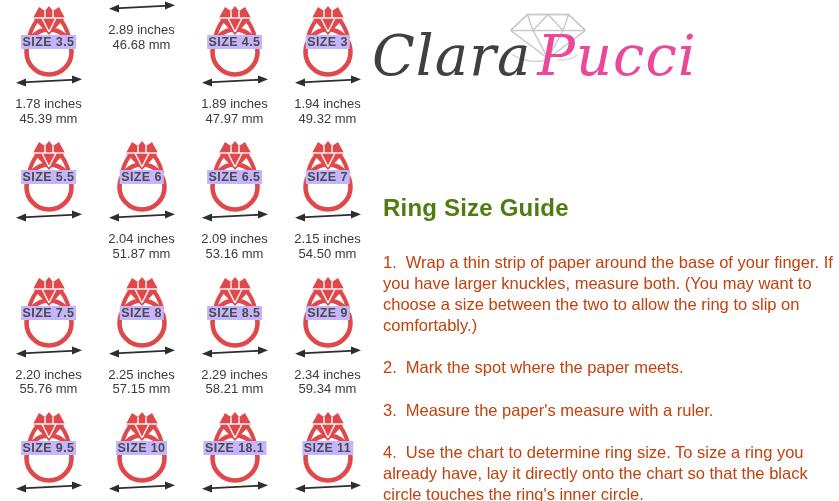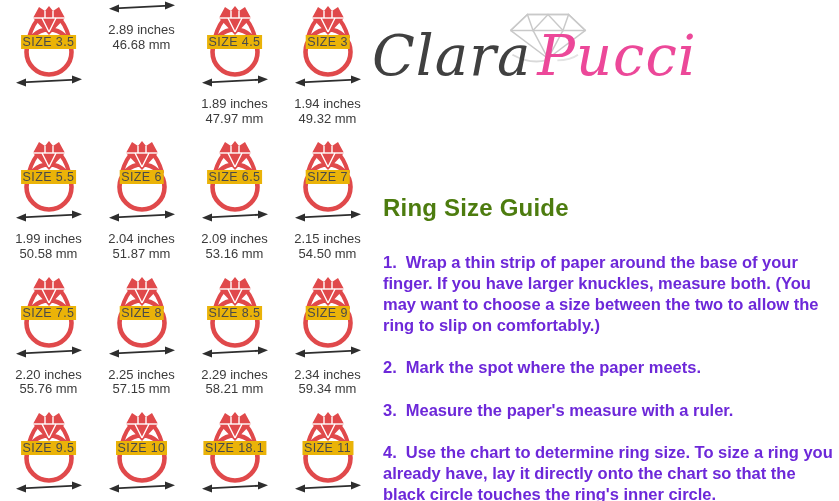--- a/index.html
+++ b/index.html
@@ -12,22 +12,22 @@
   .chart {
     position:absolute; left:2px; top:4px; width:372px;
     display:grid; grid-template-columns:repeat(4, 93px); row-gap:13px;
     justify-items:center;
   }
   .cell { width:93px; display:flex; flex-direction:column; align-items:center; }
   .fig { position:relative; width:70px; height:74px; }
   .ring-svg { display:block; width:70px; height:74px; }
   .size-label {
     position:absolute; left:50%; top:31px; transform:translateX(-50%);
-    background:#eab308; padding:0 2px; white-space:nowrap;
-    font-size:12.5px; letter-spacing:.4px; color:#4a4a4a;
+    background:#c4b5fd; padding:0 2px; white-space:nowrap;
+    font-size:12.5px; letter-spacing:.4px; color:#4a4a4a;font-weight:bold;
   }
   .arrow-svg { display:block; width:68px; height:14px; margin-top:-4px; }
   .meas { margin-top:9px; text-align:center; font-size:13px; line-height:1.13; color:#3b3b3b; }
 
   
   .logo { position:absolute; left:372px; top:6px; width:465px; height:110px; }
   .logo-diamond { position:absolute; left:126px; top:2px; width:100px; height:58px; }
   .logo-text {
     position:absolute; left:0; top:22px; width:465px;
     font-family:"DejaVu Serif", serif; font-style:italic; font-size:56px;
@@ -35,21 +35,21 @@
   }
   .brand-first { color:#404040; }
   .brand-second { color:#ec4899; margin-left:6px; }
 
   
   .title {
     position:absolute; left:383px; top:194px;
     font-size:24px; font-weight:700; color:#4d7c0f; letter-spacing:.2px;
   }
   .steps { position:absolute; left:383px; top:252px; width:452px; }
-  .step { margin-bottom:21px; font-size:16.5px; line-height:1.28; color:#6d28d9;font-weight:bold; }
+  .step { margin-bottom:21px; font-size:16.5px; line-height:1.28; color:#c2410c; }
   .step .num { margin-right:9px; }
 </style>
 </head>
 <body>
 
 <div class="page">
 
   <div class="chart" id="chart">
   <div class="cell">
     <div class="fig">
@@ -66,20 +66,24 @@
           <line x1="39" y1="7" x2="39" y2="14"></line>
         </g>
       </svg>
       <div class="size-label">SIZE 3.5</div>
     </div>
     <svg class="arrow-svg" viewBox="0 0 68 14">
       <line x1="7" y1="8.4" x2="61" y2="5.6" stroke="#2e2e2e" stroke-width="1.8"></line>
       <polygon points="1,8.7 11,4.6 11,12.4" fill="#2e2e2e"></polygon>
       <polygon points="67,5.3 57,1.6 57,9.4" fill="#2e2e2e"></polygon>
     </svg>
+    <div class="meas">
+      <div class="m-in">1.78 inches</div>
+      <div class="m-mm">45.39 mm</div>
+    </div>
   </div>
 
   <div class="cell">
     <svg class="arrow-svg" viewBox="0 0 68 14">
       <line x1="7" y1="8.4" x2="61" y2="5.6" stroke="#2e2e2e" stroke-width="1.8"></line>
       <polygon points="1,8.7 11,4.6 11,12.4" fill="#2e2e2e"></polygon>
       <polygon points="67,5.3 57,1.6 57,9.4" fill="#2e2e2e"></polygon>
     </svg>
     <div class="meas">
       <div class="m-in">2.89 inches</div>
@@ -158,24 +162,20 @@
           <line x1="39" y1="7" x2="39" y2="14"></line>
         </g>
       </svg>
       <div class="size-label">SIZE 5.5</div>
     </div>
     <svg class="arrow-svg" viewBox="0 0 68 14">
       <line x1="7" y1="8.4" x2="61" y2="5.6" stroke="#2e2e2e" stroke-width="1.8"></line>
       <polygon points="1,8.7 11,4.6 11,12.4" fill="#2e2e2e"></polygon>
       <polygon points="67,5.3 57,1.6 57,9.4" fill="#2e2e2e"></polygon>
     </svg>
-    <div class="meas">
-      <div class="m-in">1.99 inches</div>
-      <div class="m-mm">50.58 mm</div>
-    </div>
   </div>
 
   <div class="cell">
     <div class="fig">
       <svg class="ring-svg" viewBox="0 0 70 74">
         <circle cx="35" cy="48" r="22.5" fill="none" stroke="#e0494b" stroke-width="4.6"></circle>
         <path d="M15,33 Q19,19 27,12" fill="none" stroke="#e0494b" stroke-width="4" stroke-linecap="round"></path>
         <path d="M55,33 Q51,19 43,12" fill="none" stroke="#e0494b" stroke-width="4" stroke-linecap="round"></path>
         <polygon points="19,14 25,3 31,7 35,2 39,7 45,3 51,14 35,31" fill="#e0494b"></polygon>
         <g stroke="#ffffff" stroke-width="1.4">

